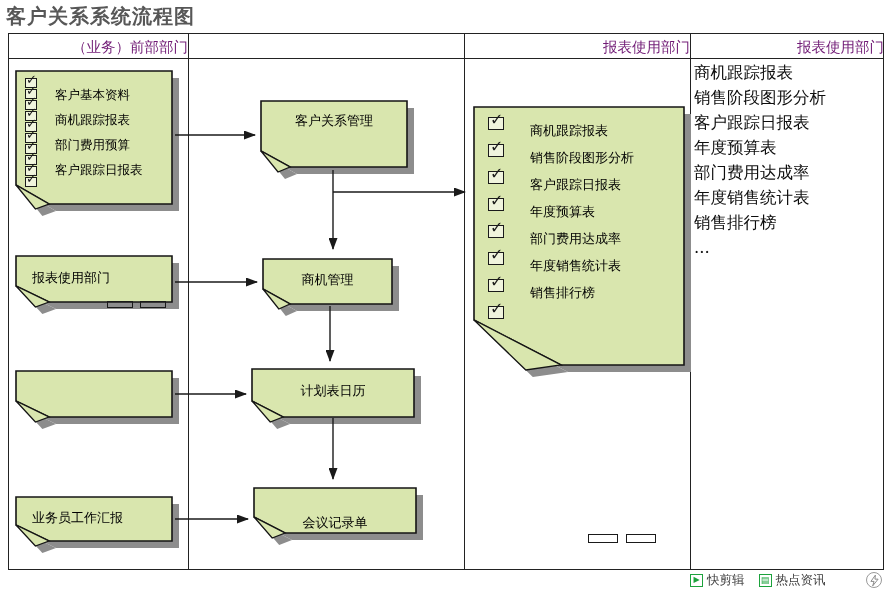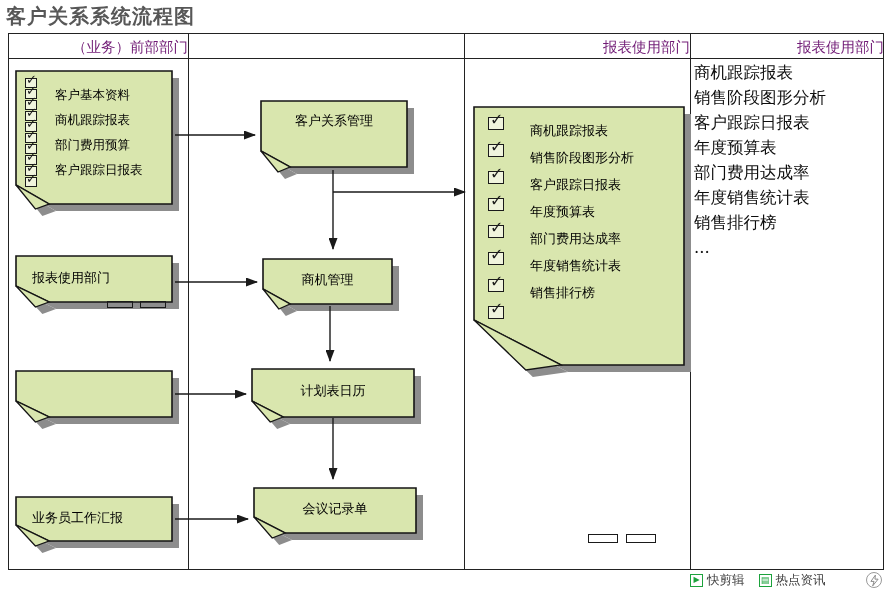--- a/index.html
+++ b/index.html
@@ -180,21 +180,21 @@
 
   <div class="note" style="left:253px;top:487px;width:164px;height:47px">
       <svg class="note-shape" width="164" height="47">
         <g transform="translate(7,7)">
           <polygon points="1,1 163,1 163,46 32,46 1,30" fill="#8d8d8d"></polygon>
           <polygon points="1,30 19.2,51 32,46" fill="#8d8d8d"></polygon>
         </g>
         <polygon points="1,1 163,1 163,46 32,46 1,30" fill="#d9e6ae" stroke="#151515" stroke-width="1.6"></polygon>
         <polygon points="1,30 19.2,51 32,46" fill="#d9e6ae" stroke="#151515" stroke-width="1.3"></polygon>
       </svg>
-    <span class="note-label center-label" style="padding-top:13px">会议记录单</span>
+    <span class="note-label center-label" style="padding-top:27px">会议记录单</span>
   </div>
 
   <div class="note" style="left:473px;top:106px;width:212px;height:260px">
       <svg class="note-shape" width="212" height="260">
         <g transform="translate(7,7)">
           <polygon points="1,1 211,1 211,259 88,259 1,214" fill="#8d8d8d"></polygon>
           <polygon points="1,214 52.8,264 88,259" fill="#8d8d8d"></polygon>
         </g>
         <polygon points="1,1 211,1 211,259 88,259 1,214" fill="#d9e6ae" stroke="#151515" stroke-width="1.6"></polygon>
         <polygon points="1,214 52.8,264 88,259" fill="#d9e6ae" stroke="#151515" stroke-width="1.3"></polygon>

